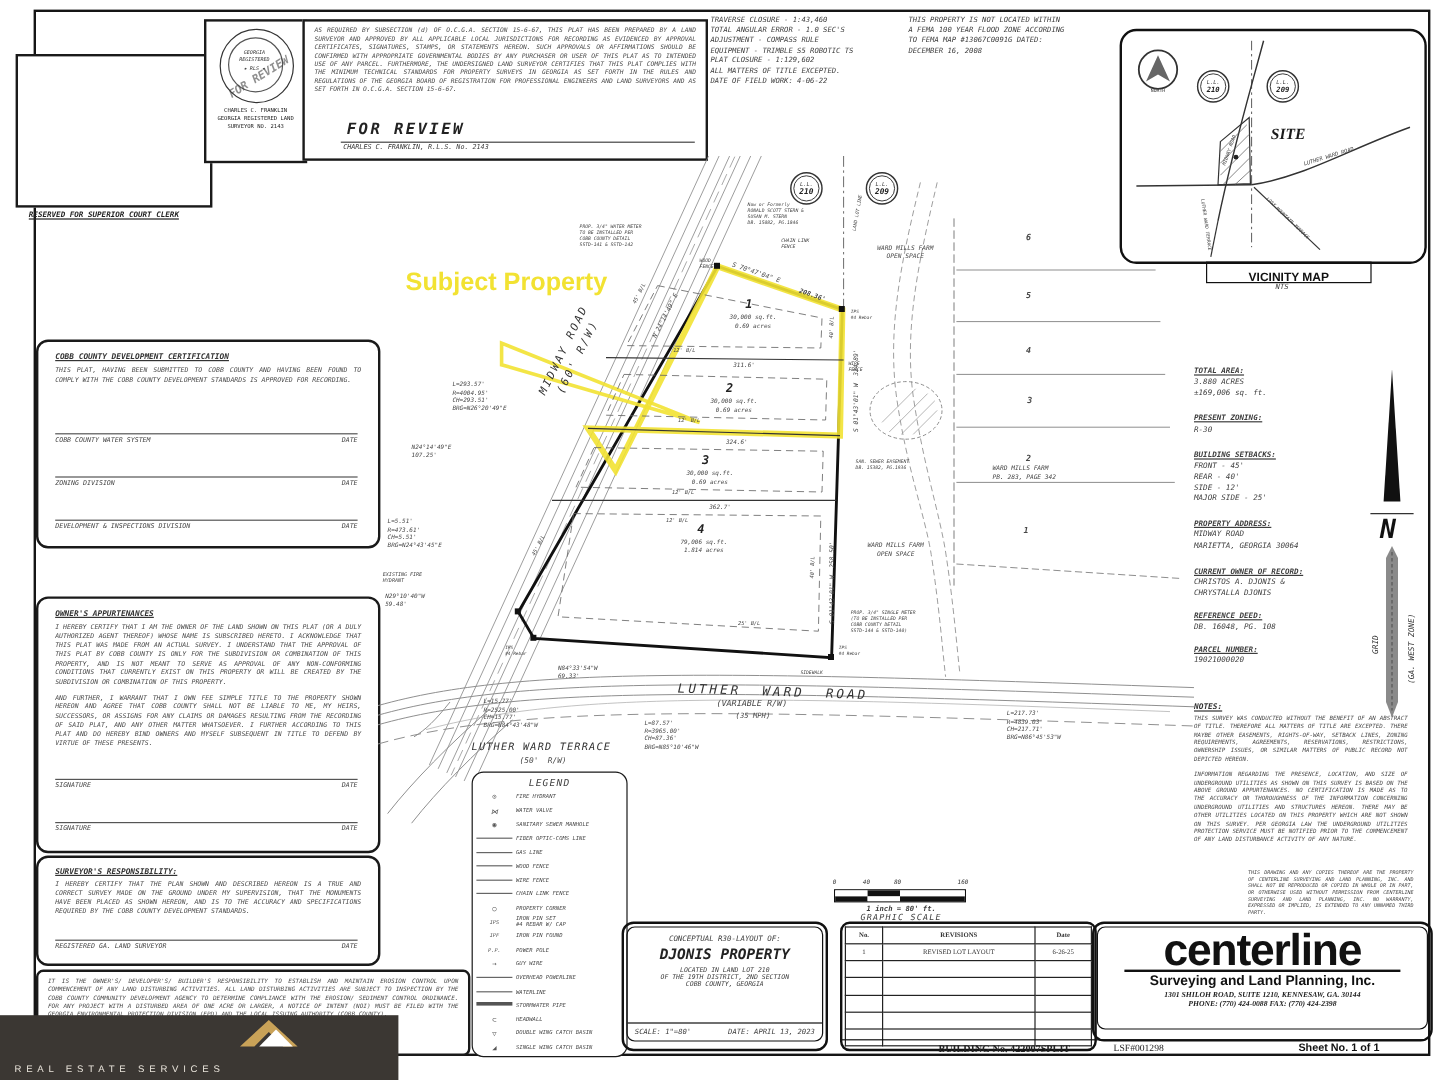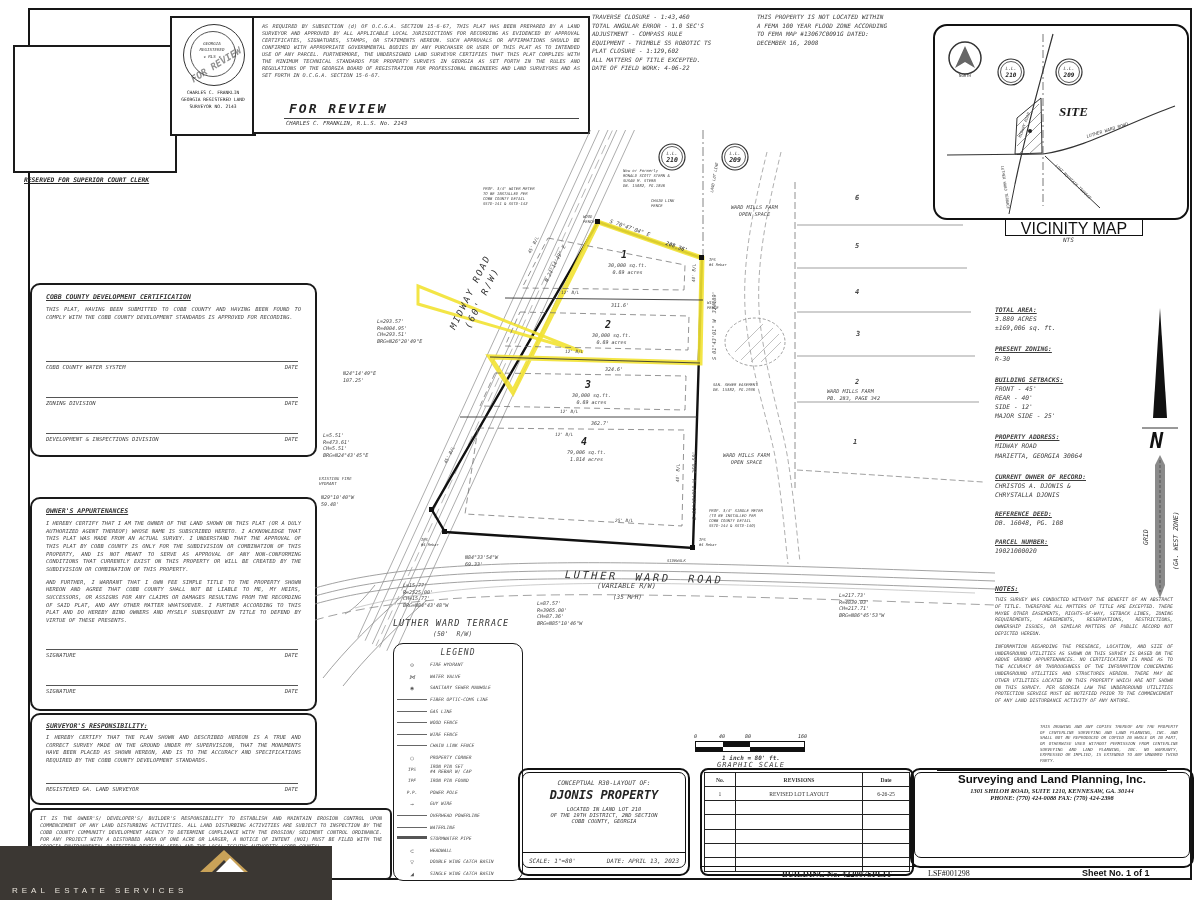--- a/index.html
+++ b/index.html
@@ -97,21 +97,21 @@
     <line x1="94" y1="128" x2="107" y2="116" stroke="#555" stroke-width="0.6"></line>
     <circle cx="95" cy="105" r="2" fill="#222"></circle>
     <text x="124" y="90" font-size="13" font-weight="bold" font-style="italic" font-family="Liberation Serif,serif" fill="#1a1a1a">SITE</text>
     <text x="86" y="112" font-size="4" font-style="italic" fill="#444" transform="rotate(-70 86 112)">MIDWAY ROAD</text>
     <text x="152" y="112" font-size="4.5" font-style="italic" fill="#444" transform="rotate(-17 152 112)">LUTHER WARD ROAD</text>
     <text x="66" y="140" font-size="3.8" font-style="italic" fill="#444" transform="rotate(82 66 140)">LUTHER WARD TERRACE</text>
     <text x="120" y="140" font-size="3.8" font-style="italic" fill="#444" transform="rotate(44 120 140)">LOST MOUNTAIN TERRACE</text>
   </svg>
 </div>
 <div class="abs" style="left:1005px;top:218px;width:136px;height:16px;border:1.5px solid #111;text-align:center;">
-  <span style="font-family:'Liberation Sans',sans-serif;font-weight:normal;font-size:16px;color:#111;">VICINITY MAP</span>
+  <span style="font-family:'Liberation Sans',sans-serif;font-weight:bold;font-size:10px;color:#111;">VICINITY MAP</span>
 </div>
 <div class="abs d" style="left:1063px;top:236px;font-size:6px;">NTS</div>
 
 <div class="abs rbox" style="left:30px;top:283px;width:283px;height:170px;">
   <div class="ttl" style="margin:8px 0 0 14px;">COBB COUNTY DEVELOPMENT CERTIFICATION</div>
   <div class="body-txt" style="margin:5px 14px 0 14px;">THIS PLAT, HAVING BEEN SUBMITTED TO COBB COUNTY AND HAVING BEEN FOUND TO COMPLY WITH THE COBB COUNTY DEVELOPMENT STANDARDS IS APPROVED FOR RECORDING.</div>
   <div class="abs siglbl" style="left:14px;top:76px;width:252px;">
     <span>COBB COUNTY WATER SYSTEM</span>
     <span>DATE</span>
   </div>
@@ -399,20 +399,21 @@
   <div class="anno" style="left:540px;top:64px;font-size:7px;font-weight:bold;">6</div>
   <div class="anno" style="left:540px;top:112px;font-size:7px;font-weight:bold;">5</div>
   <div class="anno" style="left:540px;top:158px;font-size:7px;font-weight:bold;">4</div>
   <div class="anno" style="left:541px;top:200px;font-size:7px;font-weight:bold;">3</div>
   <div class="anno" style="left:540px;top:248px;font-size:7px;font-weight:bold;">2</div>
   <div class="anno" style="left:538px;top:308px;font-size:7px;font-weight:bold;">1</div>
 </div>
 
 <div class="abs" style="left:338px;top:220px;font-family:'Liberation Sans',sans-serif;font-weight:bold;font-style:normal;
             font-size:21px;color:#f2e232;line-height:1.55;">
+  <div>Subject Property</div>
 </div>
 
 <div class="abs rbox" style="left:393px;top:643px;width:128px;height:236px;border-width:1.5px;">
   <div class="d" style="text-align:center;font-size:8px;margin-top:4px;letter-spacing:1px;color:#444;font-style:italic;">LEGEND</div>
   <div style="margin-top:2px;">
     <div class="legend-row">
         <span class="legend-sym">⊙</span>
         <span class="legend-lbl">FIRE HYDRANT</span>
       </div>
     <div class="legend-row">
@@ -564,20 +565,21 @@
           <td></td>
           <td></td>
           <td></td>
         </tr>
   </tbody>
     </table>
 </div>
 
 <div class="abs" style="left:910px;top:768px;width:276px;height:92px;border:2px solid #111;border-radius:10px;padding:2px;">
   <div style="border:1.5px solid #111;border-radius:7px;height:84px;text-align:center;position:relative;">
+    <div style="font-family:'Liberation Sans',sans-serif;font-weight:bold;font-size:37px;line-height:1.05;color:#111;letter-spacing:-1px;">centerline</div>
     <div style="width:230px;margin:-4px auto 2px auto;border-top:2px solid #111;"></div>
     <div style="font-family:'Liberation Sans',sans-serif;font-weight:bold;font-size:11.5px;color:#111;">Surveying and Land Planning, Inc.</div>
     <div class="serif" style="font-size:6.4px;font-weight:bold;font-style:italic;margin-top:2px;color:#222;">1301 SHILOH ROAD, SUITE 1210, KENNESAW, GA. 30144</div>
     <div class="serif" style="font-size:6.4px;font-weight:bold;font-style:italic;color:#222;">PHONE: (770) 424-0088     FAX: (770) 424-2398</div>
   </div>
 </div>
 
 <div class="abs" style="left:700px;top:866px;width:486px;border-top:1.5px solid #111;"></div>
 <div class="abs serif" style="left:782px;top:869px;font-size:8.5px;font-weight:bold;color:#222;">BUILDING  No.  422007SPLIT</div>
 <div class="abs serif" style="left:928px;top:869px;font-size:8px;color:#222;">LSF#001298</div>

